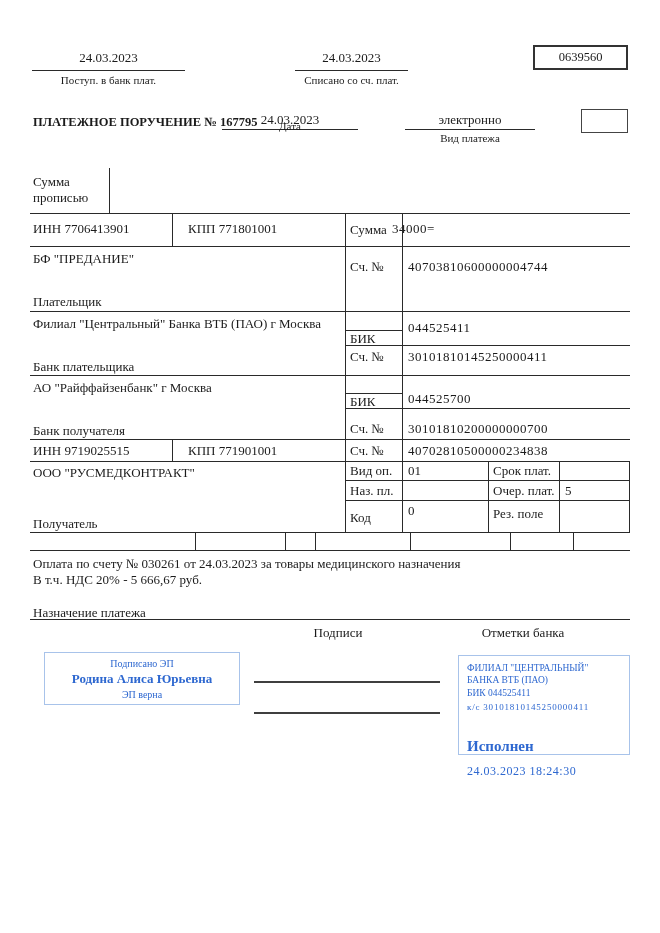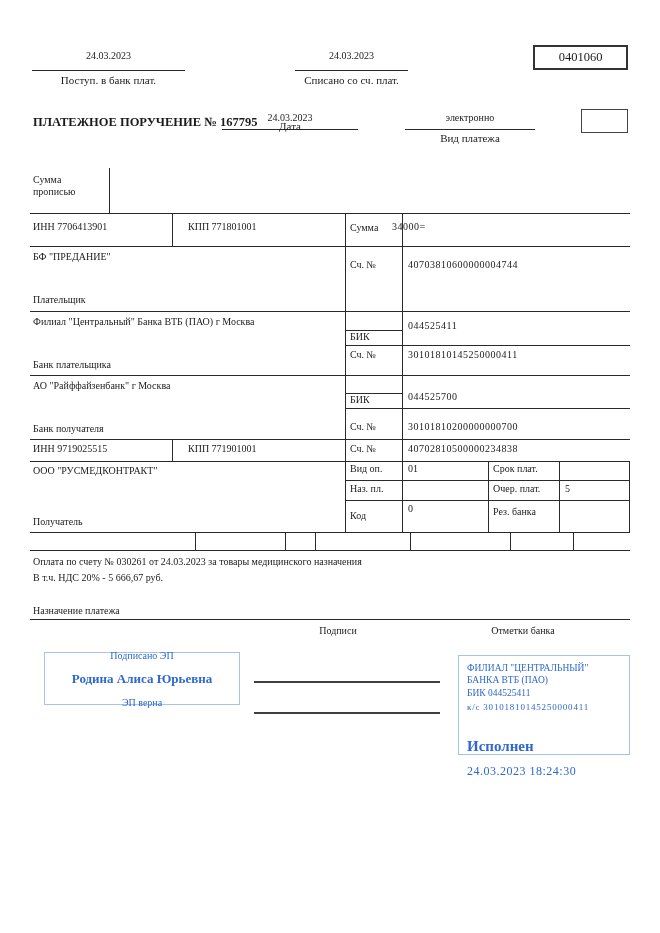--- a/index.html
+++ b/index.html
@@ -1,30 +1,30 @@
 <!DOCTYPE html>
 <html><head>
 <meta charset="utf-8">
 <style>
   html,body{margin:0;padding:0;background:#ffffff;}
   .page{position:relative;width:660px;height:933px;background:#ffffff;
         font-family:"Liberation Serif",serif;color:#1b1b1b;overflow:hidden;}
-  .t{position:absolute;white-space:nowrap;font-size:10px;line-height:1.2;}
+  .t{position:absolute;white-space:nowrap;font-size:13px;line-height:1.2;}
   .c{text-align:center;}
   .b{font-weight:bold;text-align:right;}
   .sm{font-size:11px;}
   .wrap{white-space:normal;}
   .num{letter-spacing:.5px;}
   .hl{position:absolute;height:1px;background:#2a2a2a;}
   .vl{position:absolute;width:1px;background:#2a2a2a;}
   .box{position:absolute;box-sizing:border-box;display:flex;align-items:center;justify-content:center;}
   .codebox{border:2px solid #333;font-size:12.5px;}
   .emptybox{border:1px solid #444;}
   .stamp{position:absolute;box-sizing:border-box;border:1px solid #a8c3ea;color:#2e68d0;}
-  .esign{display:flex;flex-direction:column;align-items:center;justify-content:center;gap:10px;}
+  .esign{display:flex;flex-direction:column;align-items:center;justify-content:center;gap:2px;}
   .esign .s1,.esign .s3{font-size:10px;}
   .esign .s2{font-size:13px;font-weight:bold;}
   .bstamp{padding:6px 8px;font-size:9.5px;line-height:1.3;}
   .bstamp .corr{letter-spacing:.8px;font-size:9px;margin-top:3px;}
   .bstamp .status{font-size:15px;font-weight:bold;margin-top:23px;}
   .bstamp .dt{font-size:12px;margin-top:8px;letter-spacing:.5px;}
   .sigline{position:absolute;height:2px;background:#3f3f3f;}
 </style>
 </head>
 <body>
@@ -32,21 +32,21 @@
 <div class="page">
 
   <div class="t c" style="left:32px;top:50px;width:153px">24.03.2023</div>
   <div class="hl" style="left:32px;top:70px;width:153px"></div>
   <div class="t c sm" style="left:32px;top:74px;width:153px">Поступ. в банк плат.</div>
 
   <div class="t c" style="left:295px;top:50px;width:113px">24.03.2023</div>
   <div class="hl" style="left:295px;top:70px;width:113px"></div>
   <div class="t c sm" style="left:295px;top:74px;width:113px">Списано со сч. плат.</div>
 
-  <div class="box codebox" style="left:533px;top:45px;width:95px;height:25px">0401060</div>
+  <div class="box codebox" style="left:533px;top:45px;width:95px;height:25px">0639560</div>
 
   <div class="t b" style="left:33px;top:115px;font-size:12.5px">ПЛАТЕЖНОЕ ПОРУЧЕНИЕ № 167795</div>
   <div class="t c" style="left:222px;top:112px;width:136px">24.03.2023</div>
   <div class="hl" style="left:222px;top:129px;width:136px"></div>
   <div class="t c sm" style="left:222px;top:120px;width:136px">Дата</div>
   <div class="t c" style="left:405px;top:112px;width:130px">электронно</div>
   <div class="hl" style="left:405px;top:129px;width:130px"></div>
   <div class="t c sm" style="left:405px;top:132px;width:130px">Вид платежа</div>
   <div class="box emptybox" style="left:581px;top:109px;width:47px;height:24px"></div>
 
@@ -98,21 +98,21 @@
   <div class="t" style="left:350px;top:463px">Вид оп.</div>
   <div class="t" style="left:408px;top:463px">01</div>
   <div class="t" style="left:493px;top:463px">Срок плат.</div>
   <div class="hl" style="left:345px;top:480px;width:285px"></div>
   <div class="t" style="left:350px;top:483px">Наз. пл.</div>
   <div class="t" style="left:493px;top:483px">Очер. плат.</div>
   <div class="t" style="left:565px;top:483px">5</div>
   <div class="hl" style="left:345px;top:500px;width:285px"></div>
   <div class="t" style="left:350px;top:510px">Код</div>
   <div class="t" style="left:408px;top:503px">0</div>
-  <div class="t" style="left:493px;top:506px">Рез. банка</div>
+  <div class="t" style="left:493px;top:506px">Рез. поле</div>
   <div class="t" style="left:33px;top:516px">Получатель</div>
   <div class="hl" style="left:30px;top:532px;width:600px"></div>
 
   <div class="vl" style="left:345px;top:213px;height:319px"></div>
   <div class="vl" style="left:402px;top:213px;height:319px"></div>
   <div class="vl" style="left:488px;top:461px;height:71px"></div>
   <div class="vl" style="left:559px;top:461px;height:71px"></div>
   <div class="vl" style="left:629px;top:461px;height:71px"></div>
 
   <div class="vl" style="left:195px;top:532px;height:18px"></div>

